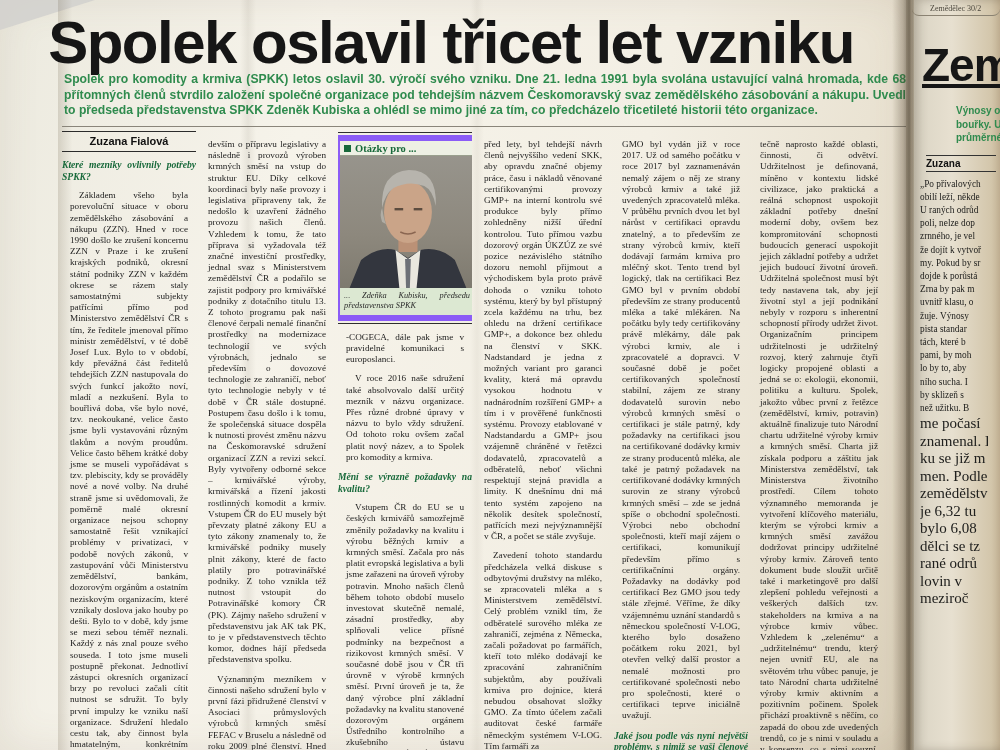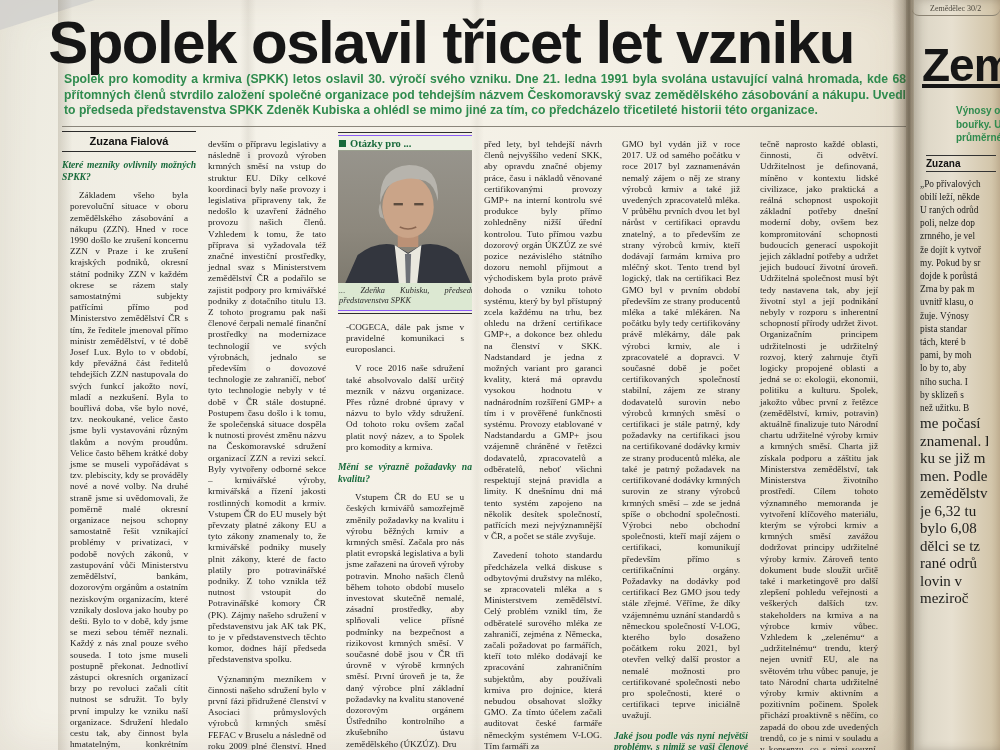--- a/index.html
+++ b/index.html
@@ -42,21 +42,21 @@
     font-size:9.2px;line-height:11.2px;}
   .para{margin:8px;}
   .para.indent{text-indent:9px;}
   .question{margin:7px 0 3px;color:#17693a;font-weight:bold;font-style:italic;
     font-size:9.6px;line-height:11.6px;}
   .byline{font-family:"Liberation Sans",sans-serif;font-weight:bold;font-size:11px;line-height:12px;
     text-align:center;color:#111;padding:3px 0 4px;margin:0 0 6px;
     border-top:1.3px solid #2b2b2b;border-bottom:1.3px solid #2b2b2b;}
   
   .qbox{width:146px;margin:1px 0 6px -7px;border:1.3px solid #2e2e2e;padding:2px;background:#f2efe6;}
-  .qbox-inner{border:1px solid #8b5cf6;background:#eef0e4;}
+  .qbox-inner{border:6px solid #8b5cf6;background:#eef0e4;}
   .qbox-head{display:flex;align-items:center;gap:4px;padding:2px 4px 1px;
     font-weight:bold;font-size:10.5px;color:#17693a;border-bottom:1px solid #9aa08e;}
   .qbox-sq{width:7px;height:7px;background:#17693a;display:inline-block;}
   .qbox-photo{height:132px;overflow:hidden;}
   .qbox-photo svg{display:block;width:100%;height:100%;}
   .qbox-caption{background:#dce8d2;color:#2c2c2c;font-style:italic;
     font-size:8.3px;line-height:9.8px;padding:3px 4px 4px;}
   
   .fold{position:absolute;left:892px;top:0;width:22px;height:750px;z-index:5;
     background:linear-gradient(90deg,rgba(90,75,55,0) 0%,rgba(80,65,45,.30) 50%,rgba(55,44,28,.55) 78%,rgba(130,110,78,.25) 100%);}
@@ -91,21 +91,21 @@
     <div class="crease c2"></div>
     <div class="crease c3"></div>
 
     <h1 class="headline">Spolek oslavil třicet let vzniku</h1>
     <p class="lede">Spolek pro komodity a krmiva (SPKK) letos oslavil 30. výročí svého vzniku. Dne 21. ledna 1991 byla svolána ustavující valná hromada, kde 68 přítomných členů stvrdilo založení společné organizace pod tehdejším názvem Českomoravský svaz zemědělského zásobování a nákupu. Uvedl to předseda představenstva SPKK Zdeněk Kubiska a ohlédl se mimo jiné za tím, co předcházelo třicetileté historii této organizace.</p>
     <div class="lede-rule"></div>
 
     <div id="columns">
       <div class="col">
           <div class="byline">Zuzana Fialová</div>
-          <div class="question">Které mezníky ovlivnily možných SPKK?</div>
+          <div class="question">Které mezníky ovlivnily potřeby SPKK?</div>
           <p class="para indent">Základem všeho byla porevoluční situace v oboru zemědělského zásobování a nákupu (ZZN). Hned v roce 1990 došlo ke zrušení koncernu ZZN v Praze i ke zrušení krajských podniků, okresní státní podniky ZZN v každém okrese se rázem staly samostatnými subjekty patřícími přímo pod Ministerstvo zemědělství ČR s tím, že ředitele jmenoval přímo ministr zemědělství, v té době Josef Lux. Bylo to v období, kdy převážná část ředitelů tehdejších ZZN nastupovala do svých funkcí jakožto noví, mladí a nezkušení. Byla to bouřlivá doba, vše bylo nové, tzv. neokoukané, velice často jsme byli vystavováni různým tlakům a novým proudům. Velice často během krátké doby jsme se museli vypořádávat s tzv. plebiscity, kdy se prováděly nové a nové volby. Na druhé straně jsme si uvědomovali, že poměrně malé okresní organizace nejsou schopny samostatně řešit vznikající problémy v privatizaci, v podobě nových zákonů, v zastupování vůči Ministerstvu zemědělství, bankám, dozorovým orgánům a ostatním neziskovým organizacím, které vznikaly doslova jako houby po dešti. Bylo to v době, kdy jsme se mezi sebou téměř neznali. Každý z nás znal pouze svého souseda. I toto jsme museli postupně překonat. Jednotliví zástupci okresních organizací brzy po revoluci začali cítit nutnost se sdružit. To byly první impulzy ke vzniku naší organizace. Sdružení hledalo cestu tak, aby činnost byla hmatatelným, konkrétním přínosem pro zakládající členy. Proto vznikly sekce pro</p>
         </div>
       <div class="col">
           <p class="para">devším o přípravu legislativy a následně i provozů výroben krmných směsí na vstup do struktur EU. Díky celkové koordinaci byly naše provozy i legislativa připraveny tak, že nedošlo k uzavření žádného provozu našich členů. Vzhledem k tomu, že tato příprava si vyžadovala též značné investiční prostředky, jednal svaz s Ministerstvem zemědělství ČR a podařilo se zajistit podpory pro krmivářské podniky z dotačního titulu 13. Z tohoto programu pak naši členové čerpali nemalé finanční prostředky na modernizace technologií ve svých výrobnách, jednalo se především o dovozové technologie ze zahraničí, neboť tyto technologie nebyly v té době v ČR stále dostupné. Postupem času došlo i k tomu, že společenská situace dospěla k nutnosti provést změnu názvu na Českomoravské sdružení organizací ZZN a revizi sekcí. Byly vytvořeny odborné sekce – krmivářské výroby, krmivářská a řízení jakosti rostlinných komodit a krmiv. Vstupem ČR do EU musely být převzaty platné zákony EU a tyto zákony znamenaly to, že krmivářské podniky musely plnit zákony, které de facto platily pro potravinářské podniky. Z toho vznikla též nutnost vstoupit do Potravinářské komory ČR (PK). Zájmy našeho sdružení v představenstvu jak AK tak PK, to je v představenstvech těchto komor, dodnes hájí předseda představenstva spolku.</p>
           <p class="para indent">Významným mezníkem v činnosti našeho sdružení bylo v první fázi přidružené členství v Asociaci průmyslových výrobců krmných směsí FEFAC v Bruselu a následně od roku 2009 plné členství. Hned po začátku bylo naše sdružení v této asociaci velice aktivní, přinášelo pro své členy velice významné informace</p>
         </div>
       <div class="col">
         <div class="qbox">
           <div class="qbox-inner">
             <div class="qbox-head">

